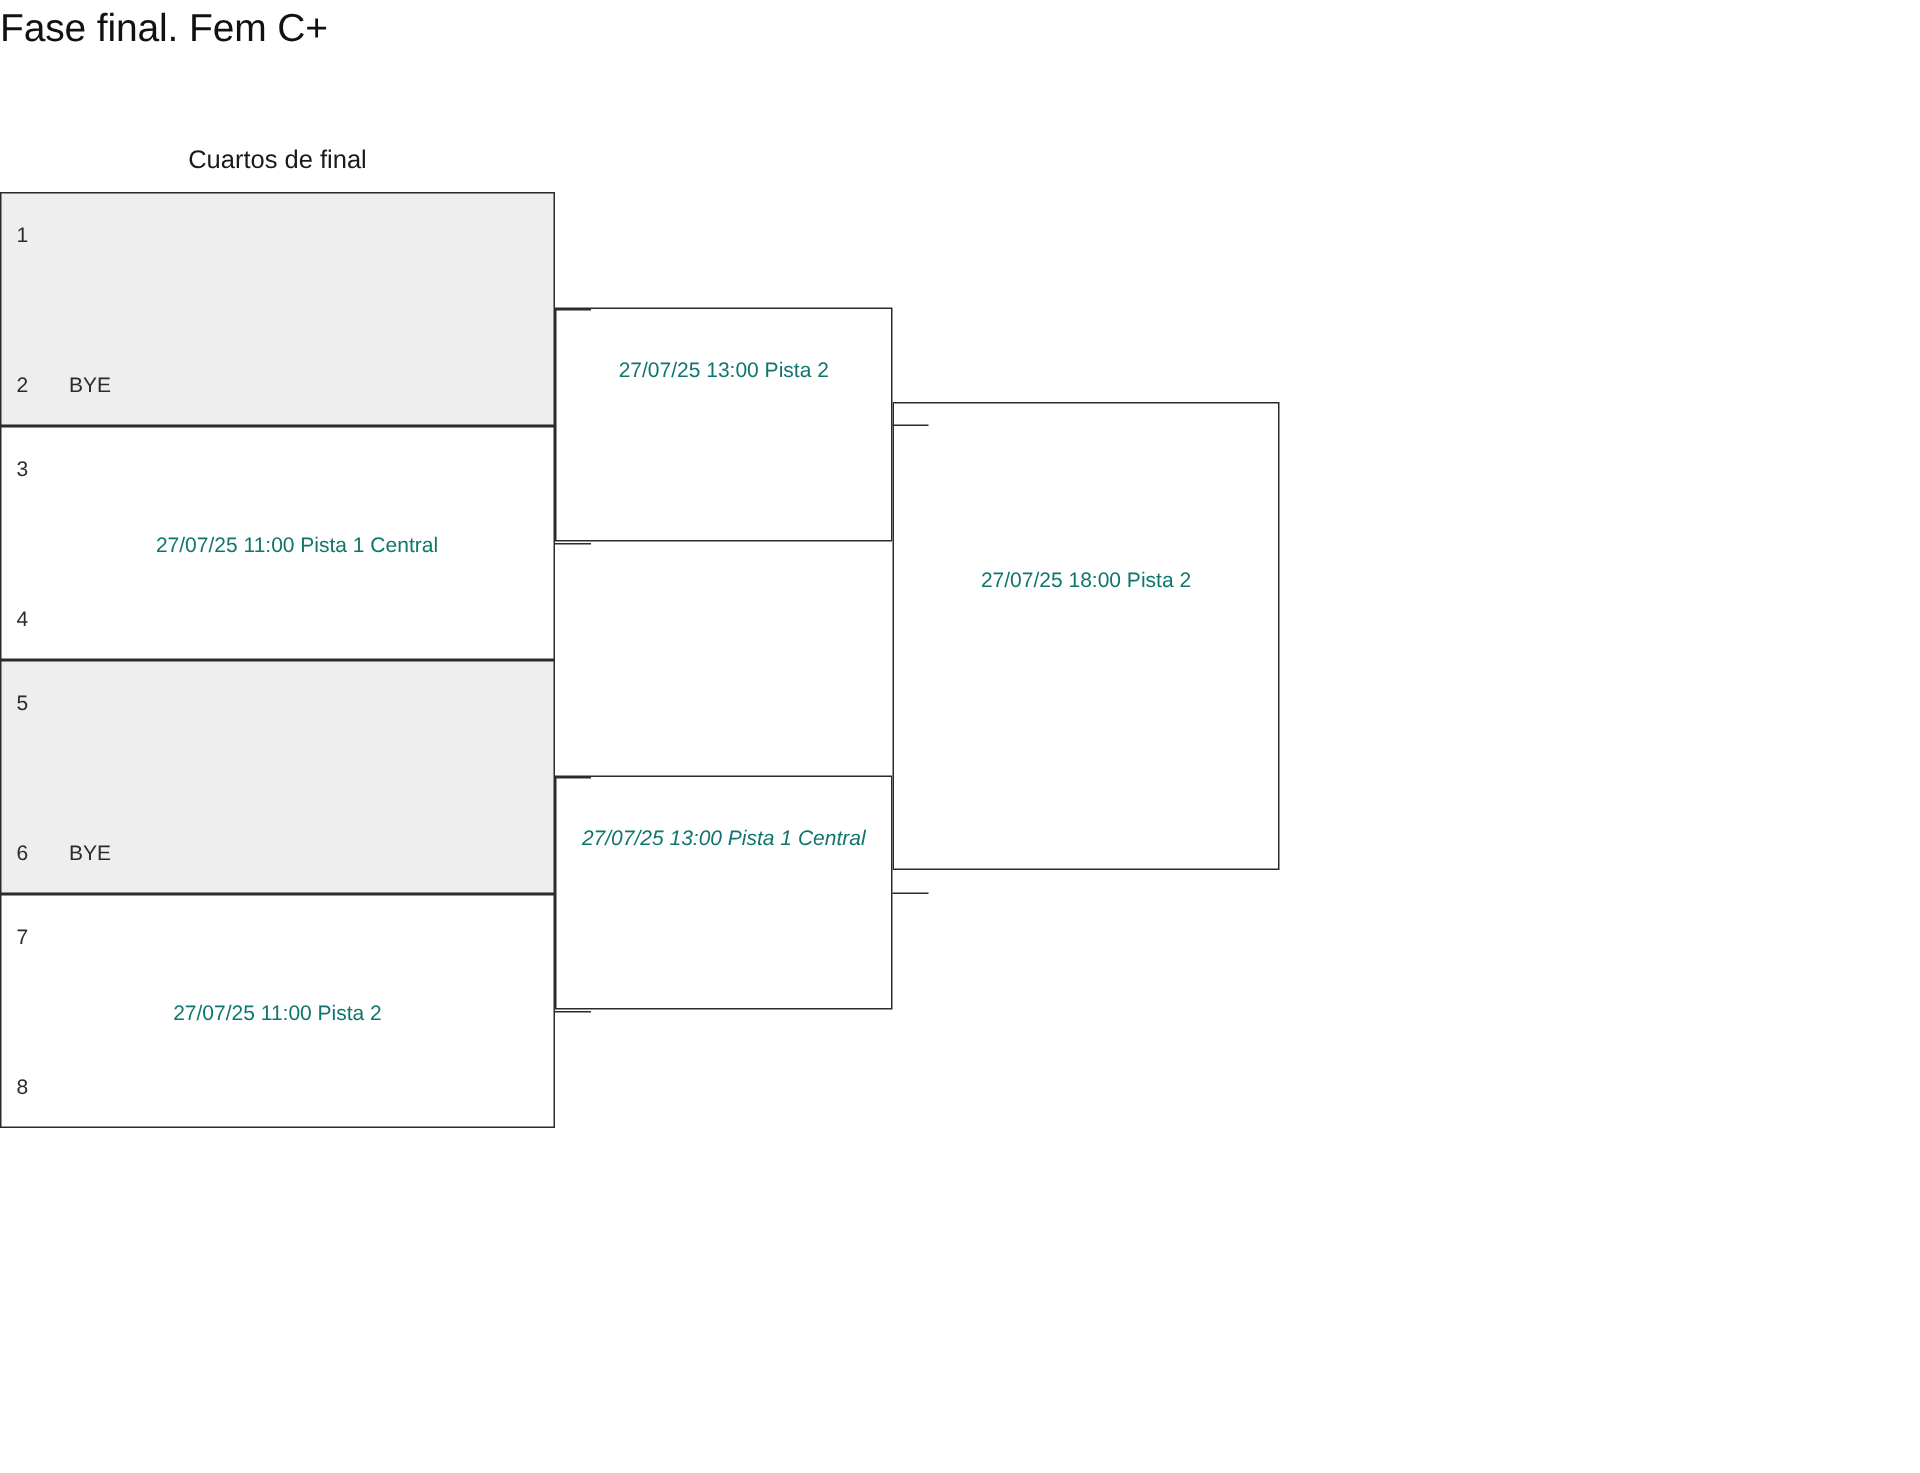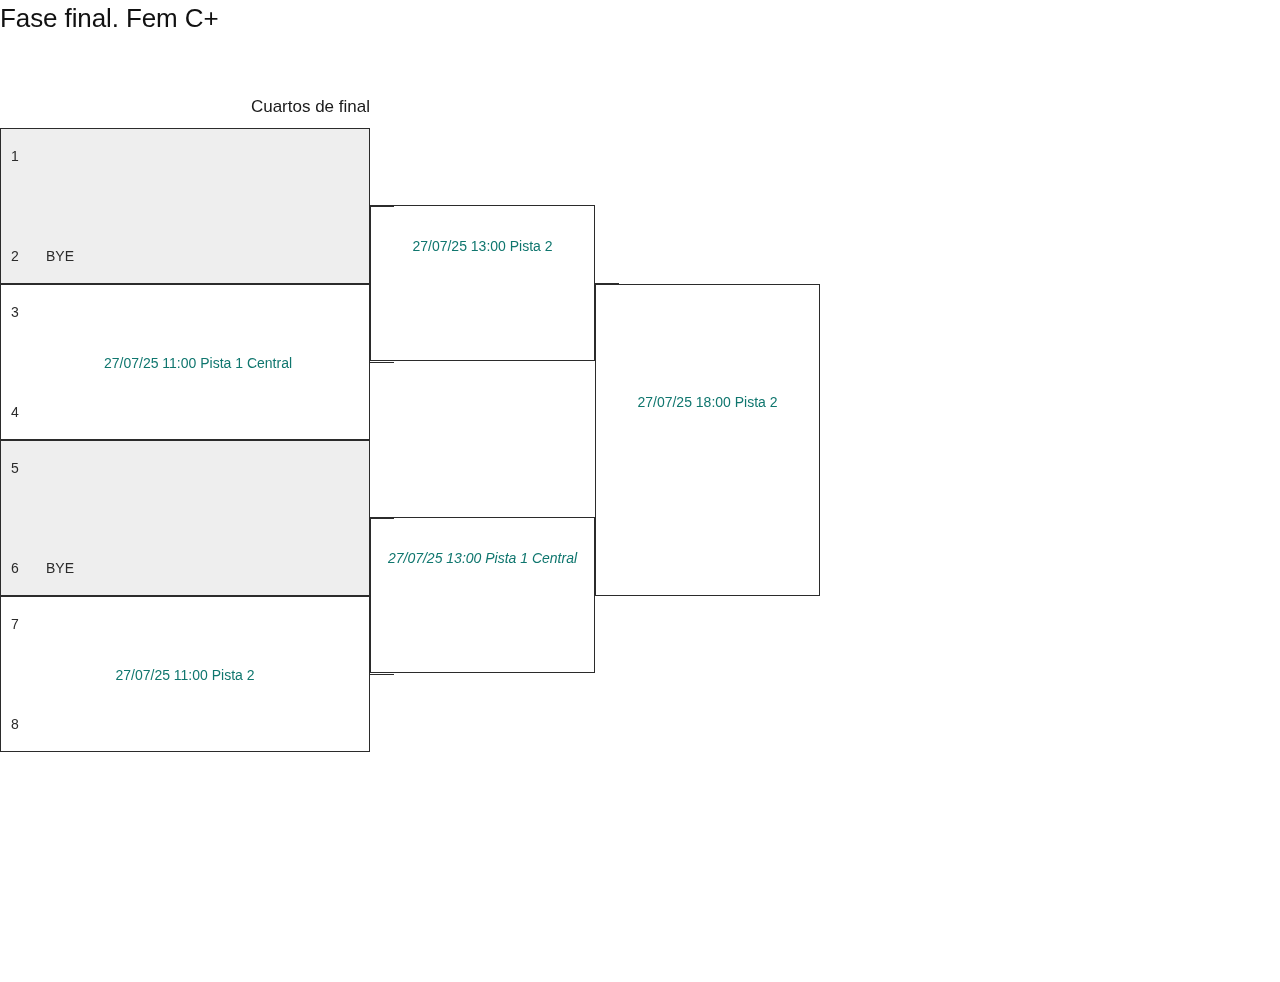--- a/index.html
+++ b/index.html
@@ -35,21 +35,21 @@
   .logo-word {
     position: absolute; left: 66px; top: 0px;
     font-size: 52px; line-height: 62px; font-weight: 700;
     color: #7ab929; letter-spacing: -1.5px;
   }
 
   
   .round-head {
     position: absolute; top: 95px;
     font-size: 17px; line-height: 24px; font-weight: 400;
-    color: #1a1a1a; text-align: right; white-space: nowrap;
+    color: #1a1a1a; text-align: center; white-space: nowrap;
   }
   .round-head.r0 { left: 0px;   width: 370px; }
   .round-head.r1 { left: 370px; width: 225px; }
   .round-head.r2 { left: 595px; width: 225px; }
 
   
   .bracket { position: absolute; left: 0; top: 0; width: 1280px; height: 982px; }
 
   .match {
     position: absolute;
@@ -141,21 +141,21 @@
     </div>
 
     <div class="match" style="left:370px; top:205px; width:225px; height:156px;">
       <div class="sched center-x" style="top:31px;">27/07/25 13:00 Pista 2</div>
     </div>
 
     <div class="match" style="left:370px; top:517px; width:225px; height:156px;font-style:italic;">
       <div class="sched center-x" style="top:31px;">27/07/25 13:00 Pista 1 Central</div>
     </div>
 
-    <div class="match" style="left:595px; top:284px; width:225px; height:312px;">
+    <div class="match" style="left:595px; top:268px; width:258px; height:312px;">
       <div class="sched center-x" style="top:108px;">27/07/25 18:00 Pista 2</div>
     </div>
 
     <div class="conn" style="left:370px; top:206px; width:24px;"></div>
     <div class="conn" style="left:370px; top:362px; width:24px;"></div>
     <div class="conn" style="left:370px; top:518px; width:24px;"></div>
     <div class="conn" style="left:370px; top:674px; width:24px;"></div>
 
     <div class="conn" style="left:595px; top:283px; width:24px;"></div>
     <div class="conn" style="left:595px; top:595px; width:24px;"></div>

